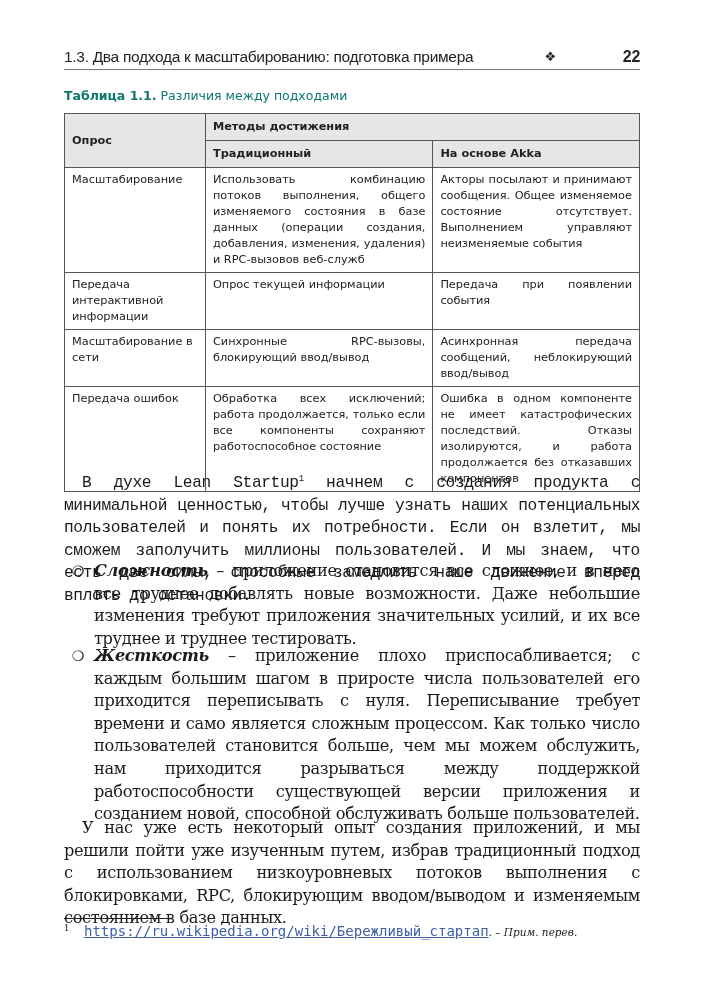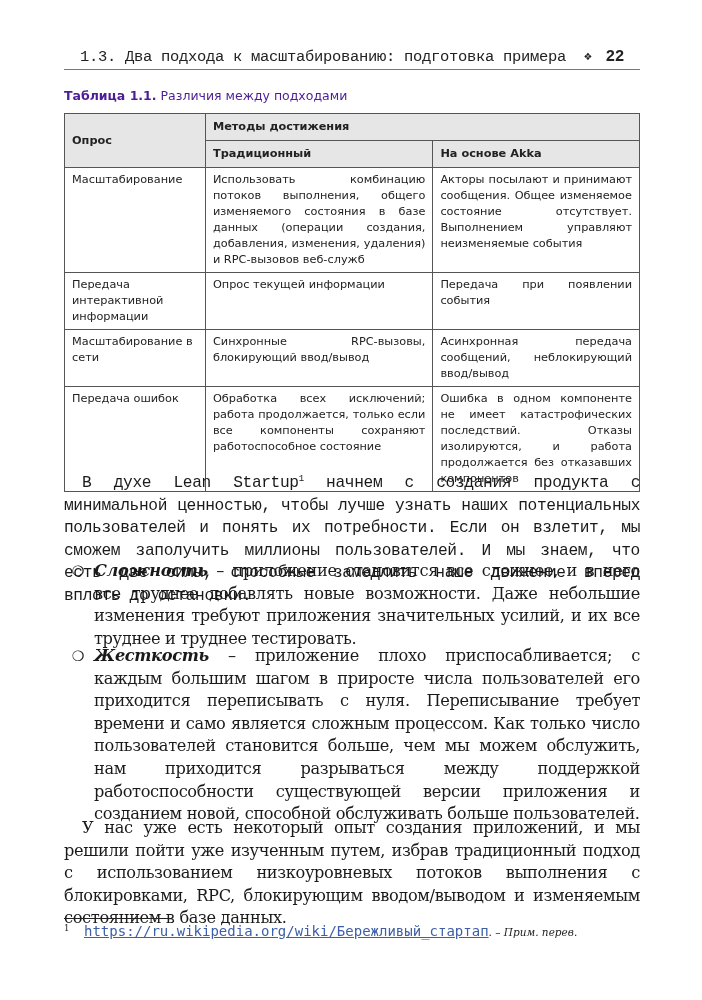--- a/index.html
+++ b/index.html
@@ -3,31 +3,31 @@
 <meta charset="utf-8">
 <style>
   html, body { margin: 0; padding: 0; background: #ffffff; }
   body { width: 702px; height: 1000px; position: relative; overflow: hidden; color: #1a1a1a; }
   .page { position: absolute; left: 64px; top: 0; width: 576px; }
 
   
   .running-header {
     position: absolute; left: 0; top: 46px; width: 576px; height: 24px;
     border-bottom: 1.5px solid #777;
-    font-family: Liberation Mono, monospace; font-size: 15.5px; color: #222;
-    display: flex; justify-content: center; align-items: flex-end; padding-bottom: 3px; box-sizing: border-box;
+    font-family: Liberation Sans, sans-serif; font-size: 15.5px; color: #222;
+    display: flex; justify-content: space-between; align-items: flex-end; padding-bottom: 3px; box-sizing: border-box;
     letter-spacing: -0.3px;
   }
   .running-header .sep { margin: 0 14px 0 18px; font-size: 13px; display: inline-block; transform: translateY(-2px); }
   .running-header .pnum { font-weight: bold; font-size: 16px; }
 
   
   .table-caption {
     position: absolute; left: 0; top: 88px;
-    font-family: "DejaVu Sans", sans-serif; font-size: 12.5px; color: #4c1d95;
+    font-family: "DejaVu Sans", sans-serif; font-size: 12.5px; color: #0f766e;
   }
   .table-caption b { font-weight: bold; }
 
   
   table.cmp {
     position: absolute; left: 0; top: 113px; width: 576px;
     border-collapse: collapse;
     font-family: "DejaVu Sans", sans-serif; font-size: 11.3px; line-height: 16px; color: #222;
   }
   table.cmp td, table.cmp th { border: 1px solid #555; vertical-align: top; padding: 4px 7px; }

